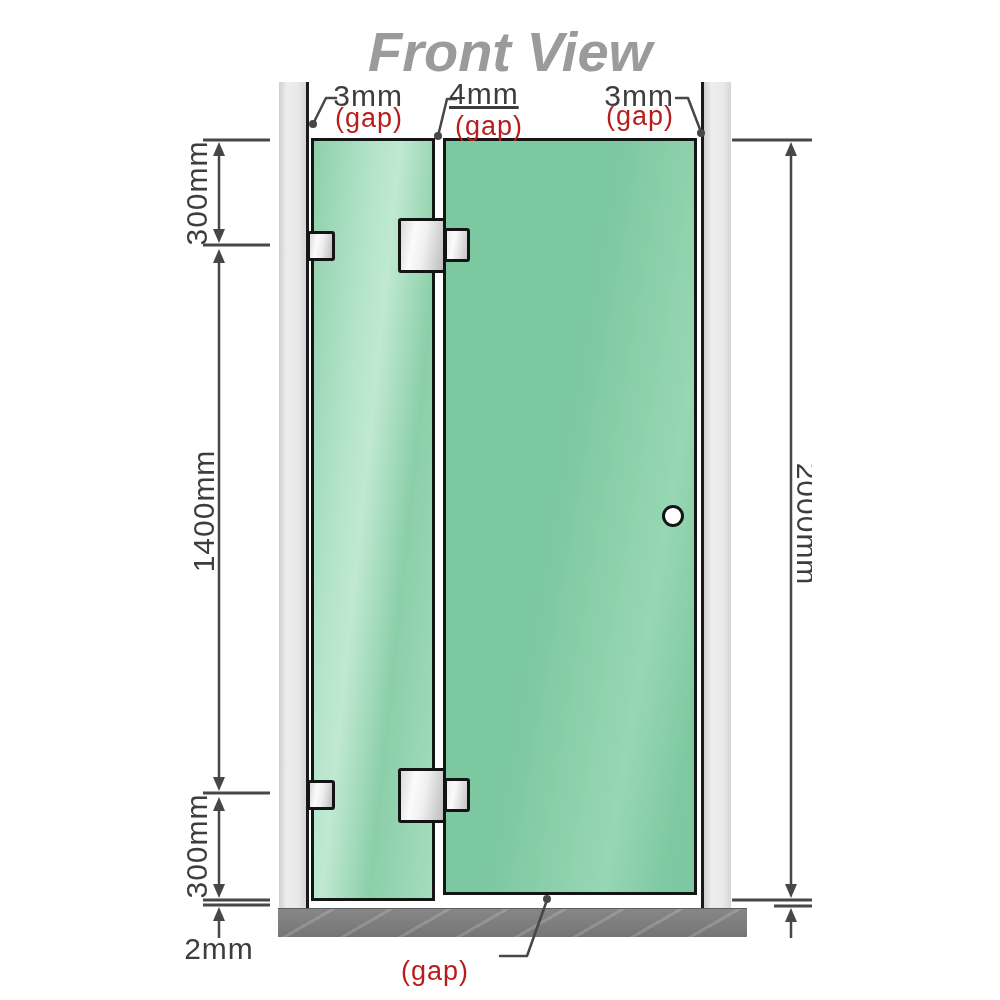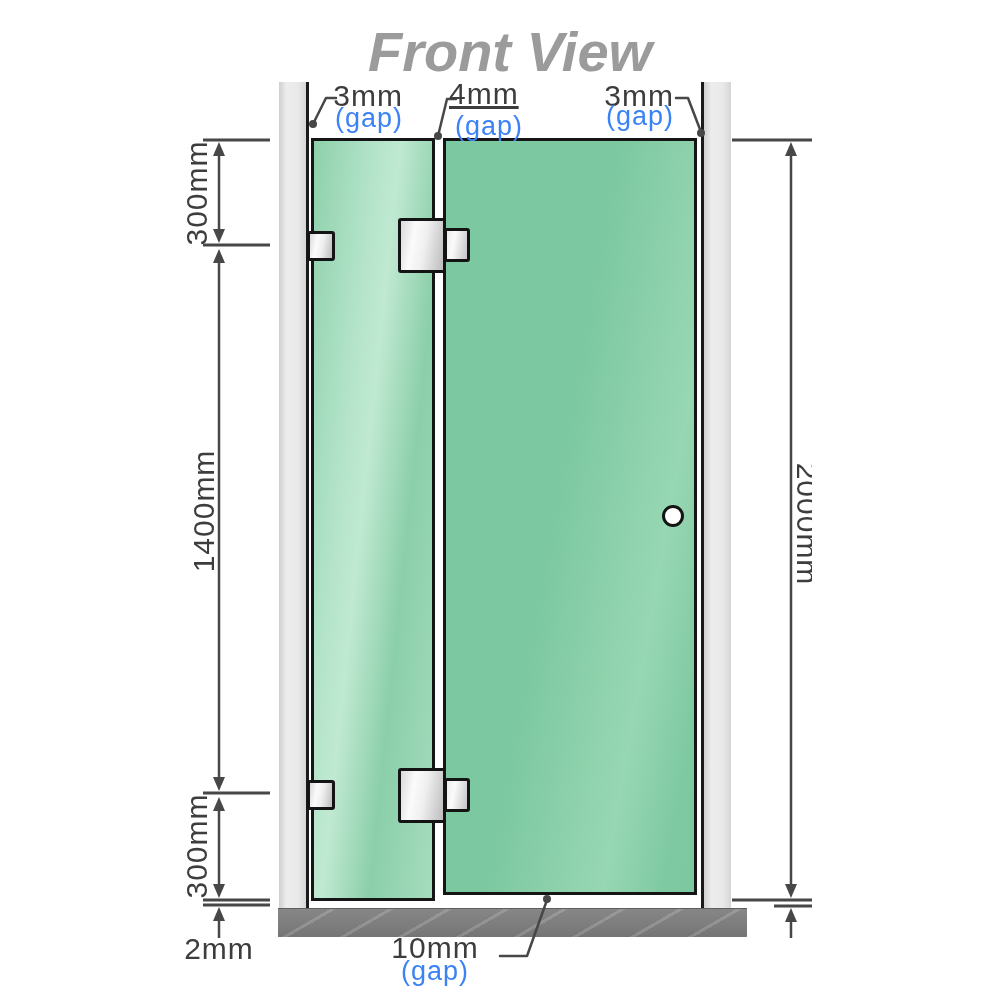--- a/index.html
+++ b/index.html
@@ -37,21 +37,21 @@
   .hinge-plate-top{top:218px;}
   .hinge-plate-bottom{top:768px;}
   .hinge-tab{left:444px;width:26px;height:34px;background:
          linear-gradient(100deg,#ededed 0%,#fafafa 35%,#c4c4c4 100%);}
   .hinge-tab-top{top:228px;}
   .hinge-tab-bottom{top:778px;}
   .handle{left:662px;top:505px;width:22px;height:22px;border-radius:50%;
           background:#ffffff;box-sizing:border-box;border:3px solid #141414;}
   
   .dim{color:#3d3d3d;font-size:30px;line-height:1;letter-spacing:1px;white-space:nowrap;}
-  .gapsuf{color:#3b82f6;font-size:27px;line-height:1;letter-spacing:1px;white-space:nowrap;}
+  .gapsuf{color:#b91c1c;font-size:27px;line-height:1;letter-spacing:1px;white-space:nowrap;}
   .rot-ccw{transform:rotate(-90deg);}
   .rot-cw{transform:rotate(90deg);}
   .ctr{text-align:center;}
   .rgt{text-align:right;}
   svg.overlay{position:absolute;left:0;top:0;width:1000px;height:1000px;}
   .ln{stroke:#474747;stroke-width:2.5;fill:none;}
   .tick{stroke:#474747;stroke-width:3;fill:none;}
   .arr{fill:#474747;stroke:none;}
   .dot{fill:#474747;stroke:none;}
   .logo{fill:#7c1120;stroke:none;}
@@ -139,16 +139,15 @@
   <div class="abs dim rgt" style="left:574px;top:81px;width:100px;">3mm</div>
   <div class="abs gapsuf rgt" style="left:574px;top:103px;width:100px;">(gap)</div>
 
   <div class="abs dim ctr rot-ccw" style="left:127px;top:178px;width:140px;">300mm</div>
   <div class="abs dim ctr rot-ccw" style="left:114px;top:496px;width:180px;">1400mm</div>
   <div class="abs dim ctr rot-ccw" style="left:127px;top:831px;width:140px;">300mm</div>
   <div class="abs dim ctr" style="left:179px;top:934px;width:80px;">2mm</div>
 
   <div class="abs dim ctr rot-cw" style="left:707px;top:509px;width:200px;">2000mm</div>
 
-  <div class="abs dim ctr" style="left:365px;top:933px;width:140px;">10mm</div>
   <div class="abs gapsuf ctr" style="left:365px;top:958px;width:140px;">(gap)</div>
 
 </div>
 
 </body></html>

